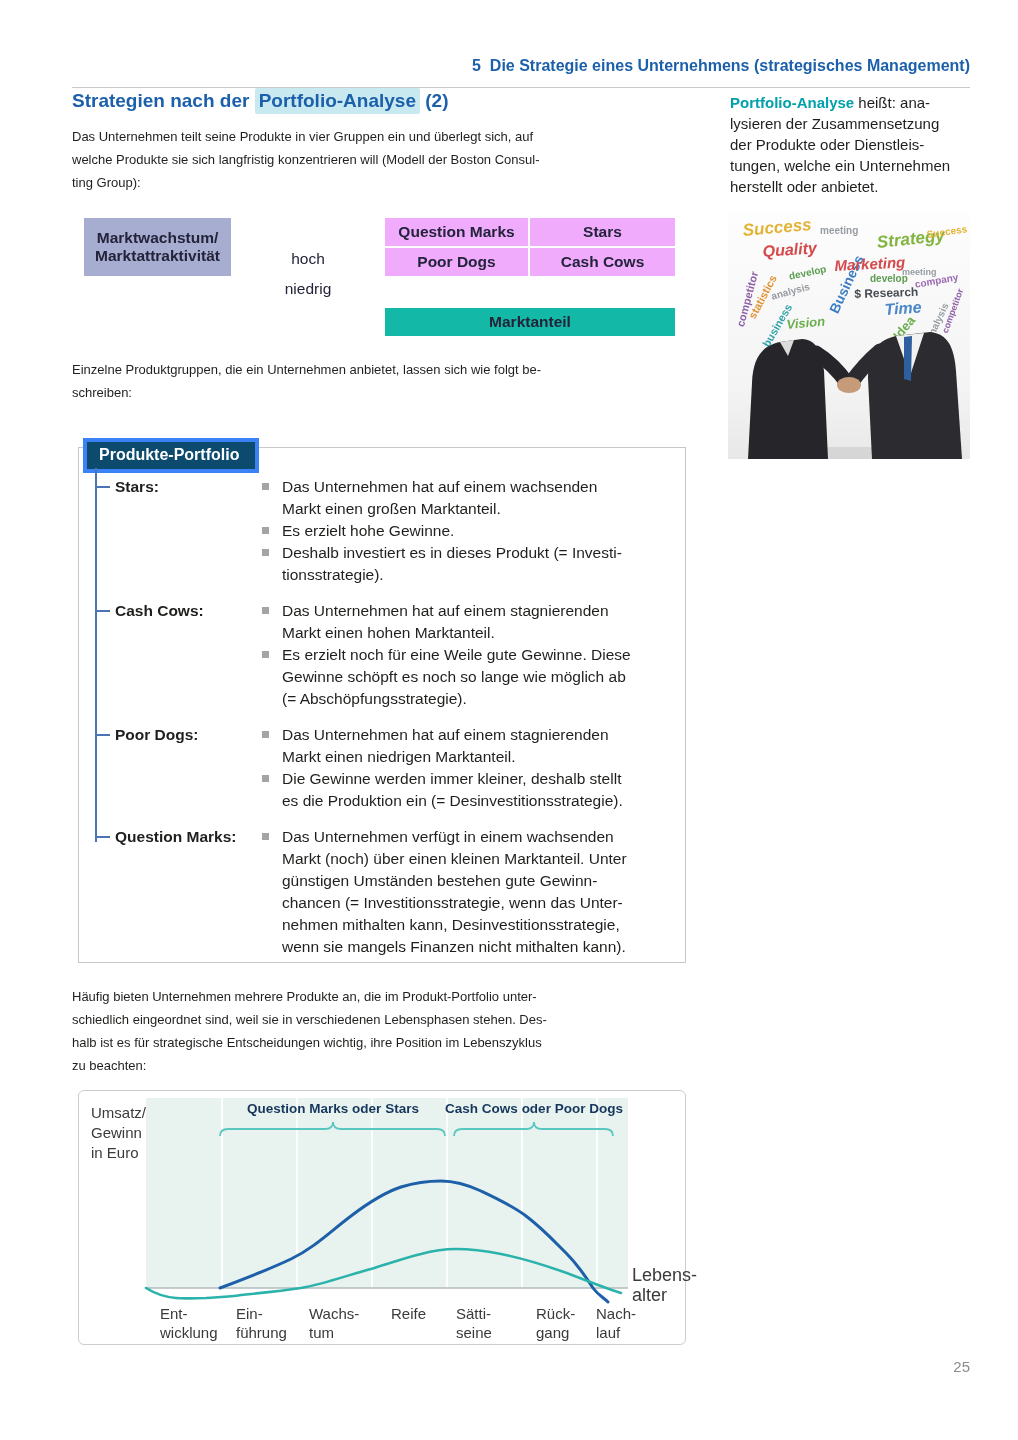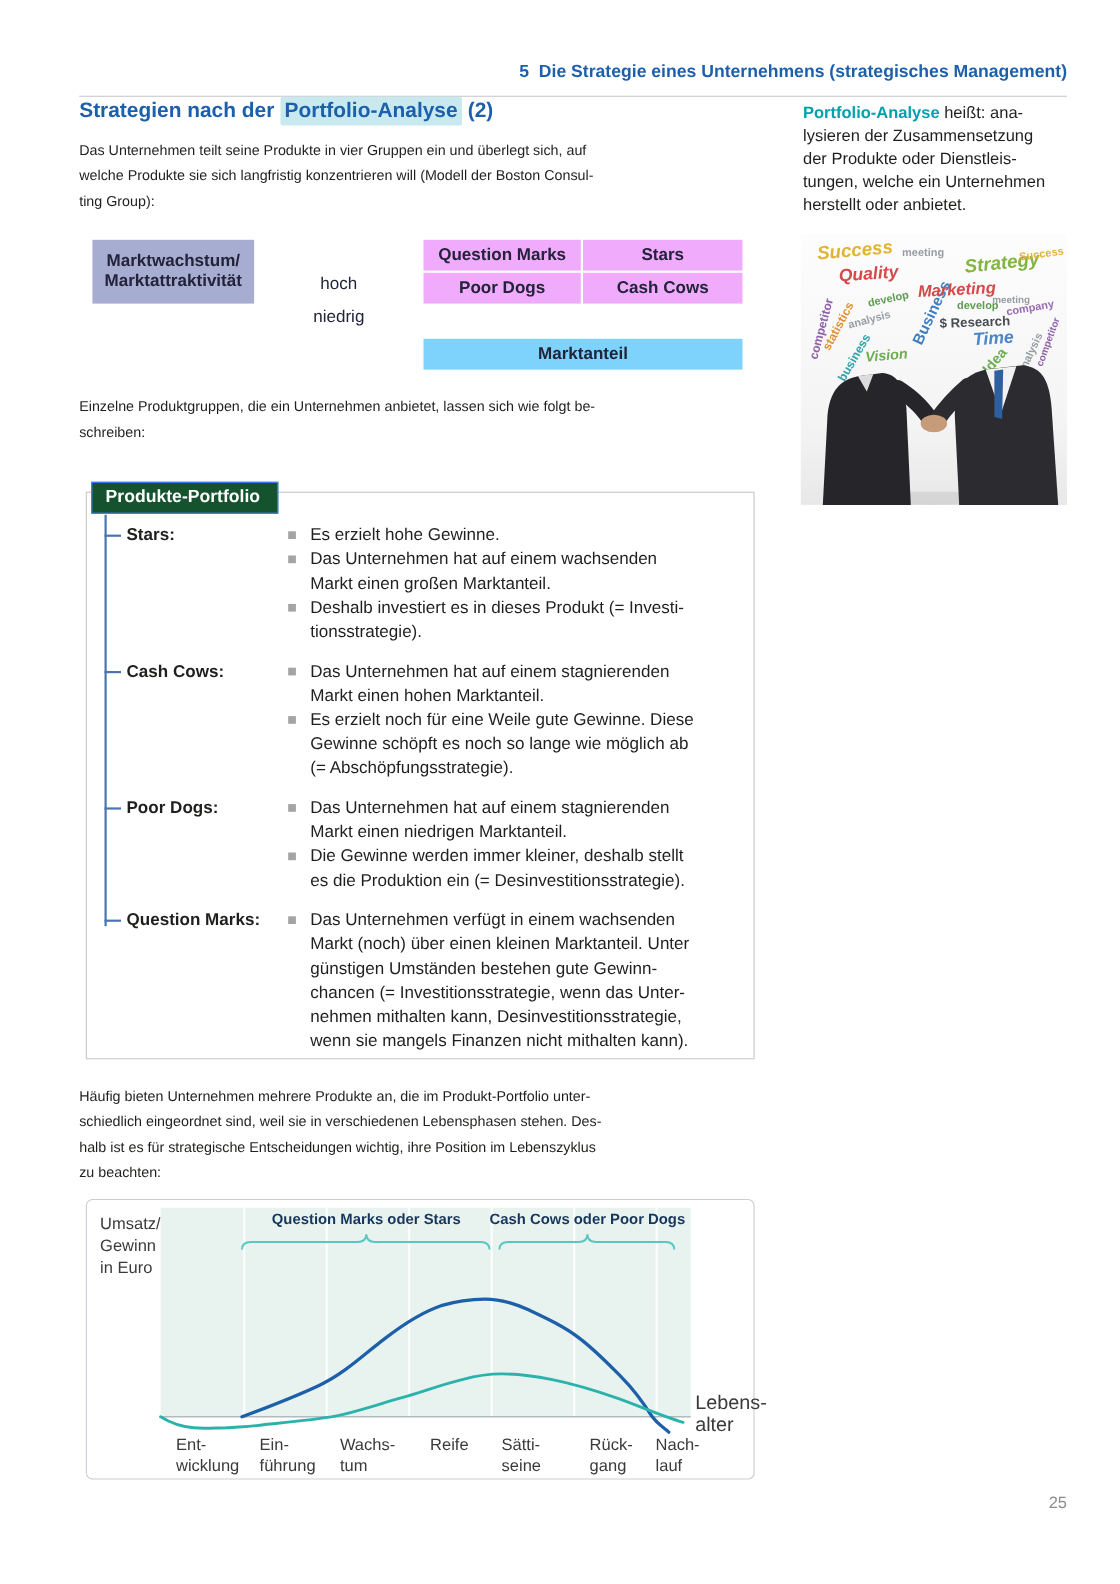--- a/index.html
+++ b/index.html
@@ -19,26 +19,26 @@
   .para { position: absolute; left: 0; width: 612px; font-size: 13px; line-height: 23px; color: #1f1f1d; }
 
   
   .bcg { position: absolute; top: 218px; left: 12px; display: grid;
          grid-template-columns: 147px 150px 143px 145px; grid-template-rows: 28px 28px 28px 28px;
          gap: 2px; font-size: 15.5px; }
   .bcg .cell { display: flex; align-items: center; justify-content: center; text-align: center; color: #23233a; }
   .bcg .c-dark  { background: #a7acd1; font-weight: bold; }
   .bcg .c-mid   { background: #f0abfc; font-weight: bold; }
   .bcg .c-light { background: #e5e5e5; margin-top: 41px; }
-  .bcg .c-share { background: #7dd3fc; font-weight: bold; }
+  .bcg .c-share { background: #14b8a6; font-weight: bold; }
 
   
   .pf-box { position: absolute; top: 447px; left: 6px; width: 608px; height: 516px;
             border: 1px solid #c8c8c8; background: #ffffff; }
-  .pf-header { position: absolute; top: -10px; left: 4px; background: #14532d; border: 1px solid #3b82f6;
+  .pf-header { position: absolute; top: -10px; left: 4px; background: #0c4a6e; border: 4px solid #3b82f6;
                color: #ffffff; font-weight: bold; font-size: 16px; padding: 4px 16px 5px 12px; }
   .pf-vline { position: absolute; left: 16px; top: 20px; width: 2px; height: 374px; background: #4a74b4; }
   .pf-items { padding: 28px 16px 0 0; }
   .pf-item { display: flex; margin-bottom: 14px; font-size: 15.5px; line-height: 22px; }
   .pf-label { flex: none; width: 146px; margin-left: 36px; font-weight: bold; position: relative; }
   .pf-label::before { content: ""; position: absolute; left: -20px; top: 10px; width: 15px; height: 2px; background: #4a74b4; }
   .pf-bullets { flex: 1; list-style: none; }
   .pf-bullets li { position: relative; padding-left: 21px; white-space: pre-line; }
   .pf-bullets li::before { content: ""; position: absolute; left: 1px; top: 7px; width: 7px; height: 7px; background: #a4a4a4; }
 
@@ -94,23 +94,23 @@
     <p class="para pre" style="top:358px">Einzelne Produktgruppen, die ein Unternehmen anbietet, lassen sich wie folgt be-
 schreiben:</p>
 
     <div class="pf-box">
       <div class="pf-header">Produkte-Portfolio</div>
       <div class="pf-vline"></div>
       <div class="pf-items">
         <div class="pf-item">
           <div class="pf-label">Stars:</div>
           <ul class="pf-bullets">
-            <li>Es erzielt hohe Gewinne.</li>
             <li>Das Unternehmen hat auf einem wachsenden
 Markt einen großen Marktanteil.</li>
+            <li>Es erzielt hohe Gewinne.</li>
             <li>Deshalb investiert es in dieses Produkt (= Investi-
 tionsstrategie).</li>
           </ul>
         </div>
         <div class="pf-item">
           <div class="pf-label">Cash Cows:</div>
           <ul class="pf-bullets">
             <li>Das Unternehmen hat auf einem stagnierenden
 Markt einen hohen Marktanteil.</li>
             <li>Es erzielt noch für eine Weile gute Gewinne. Diese

